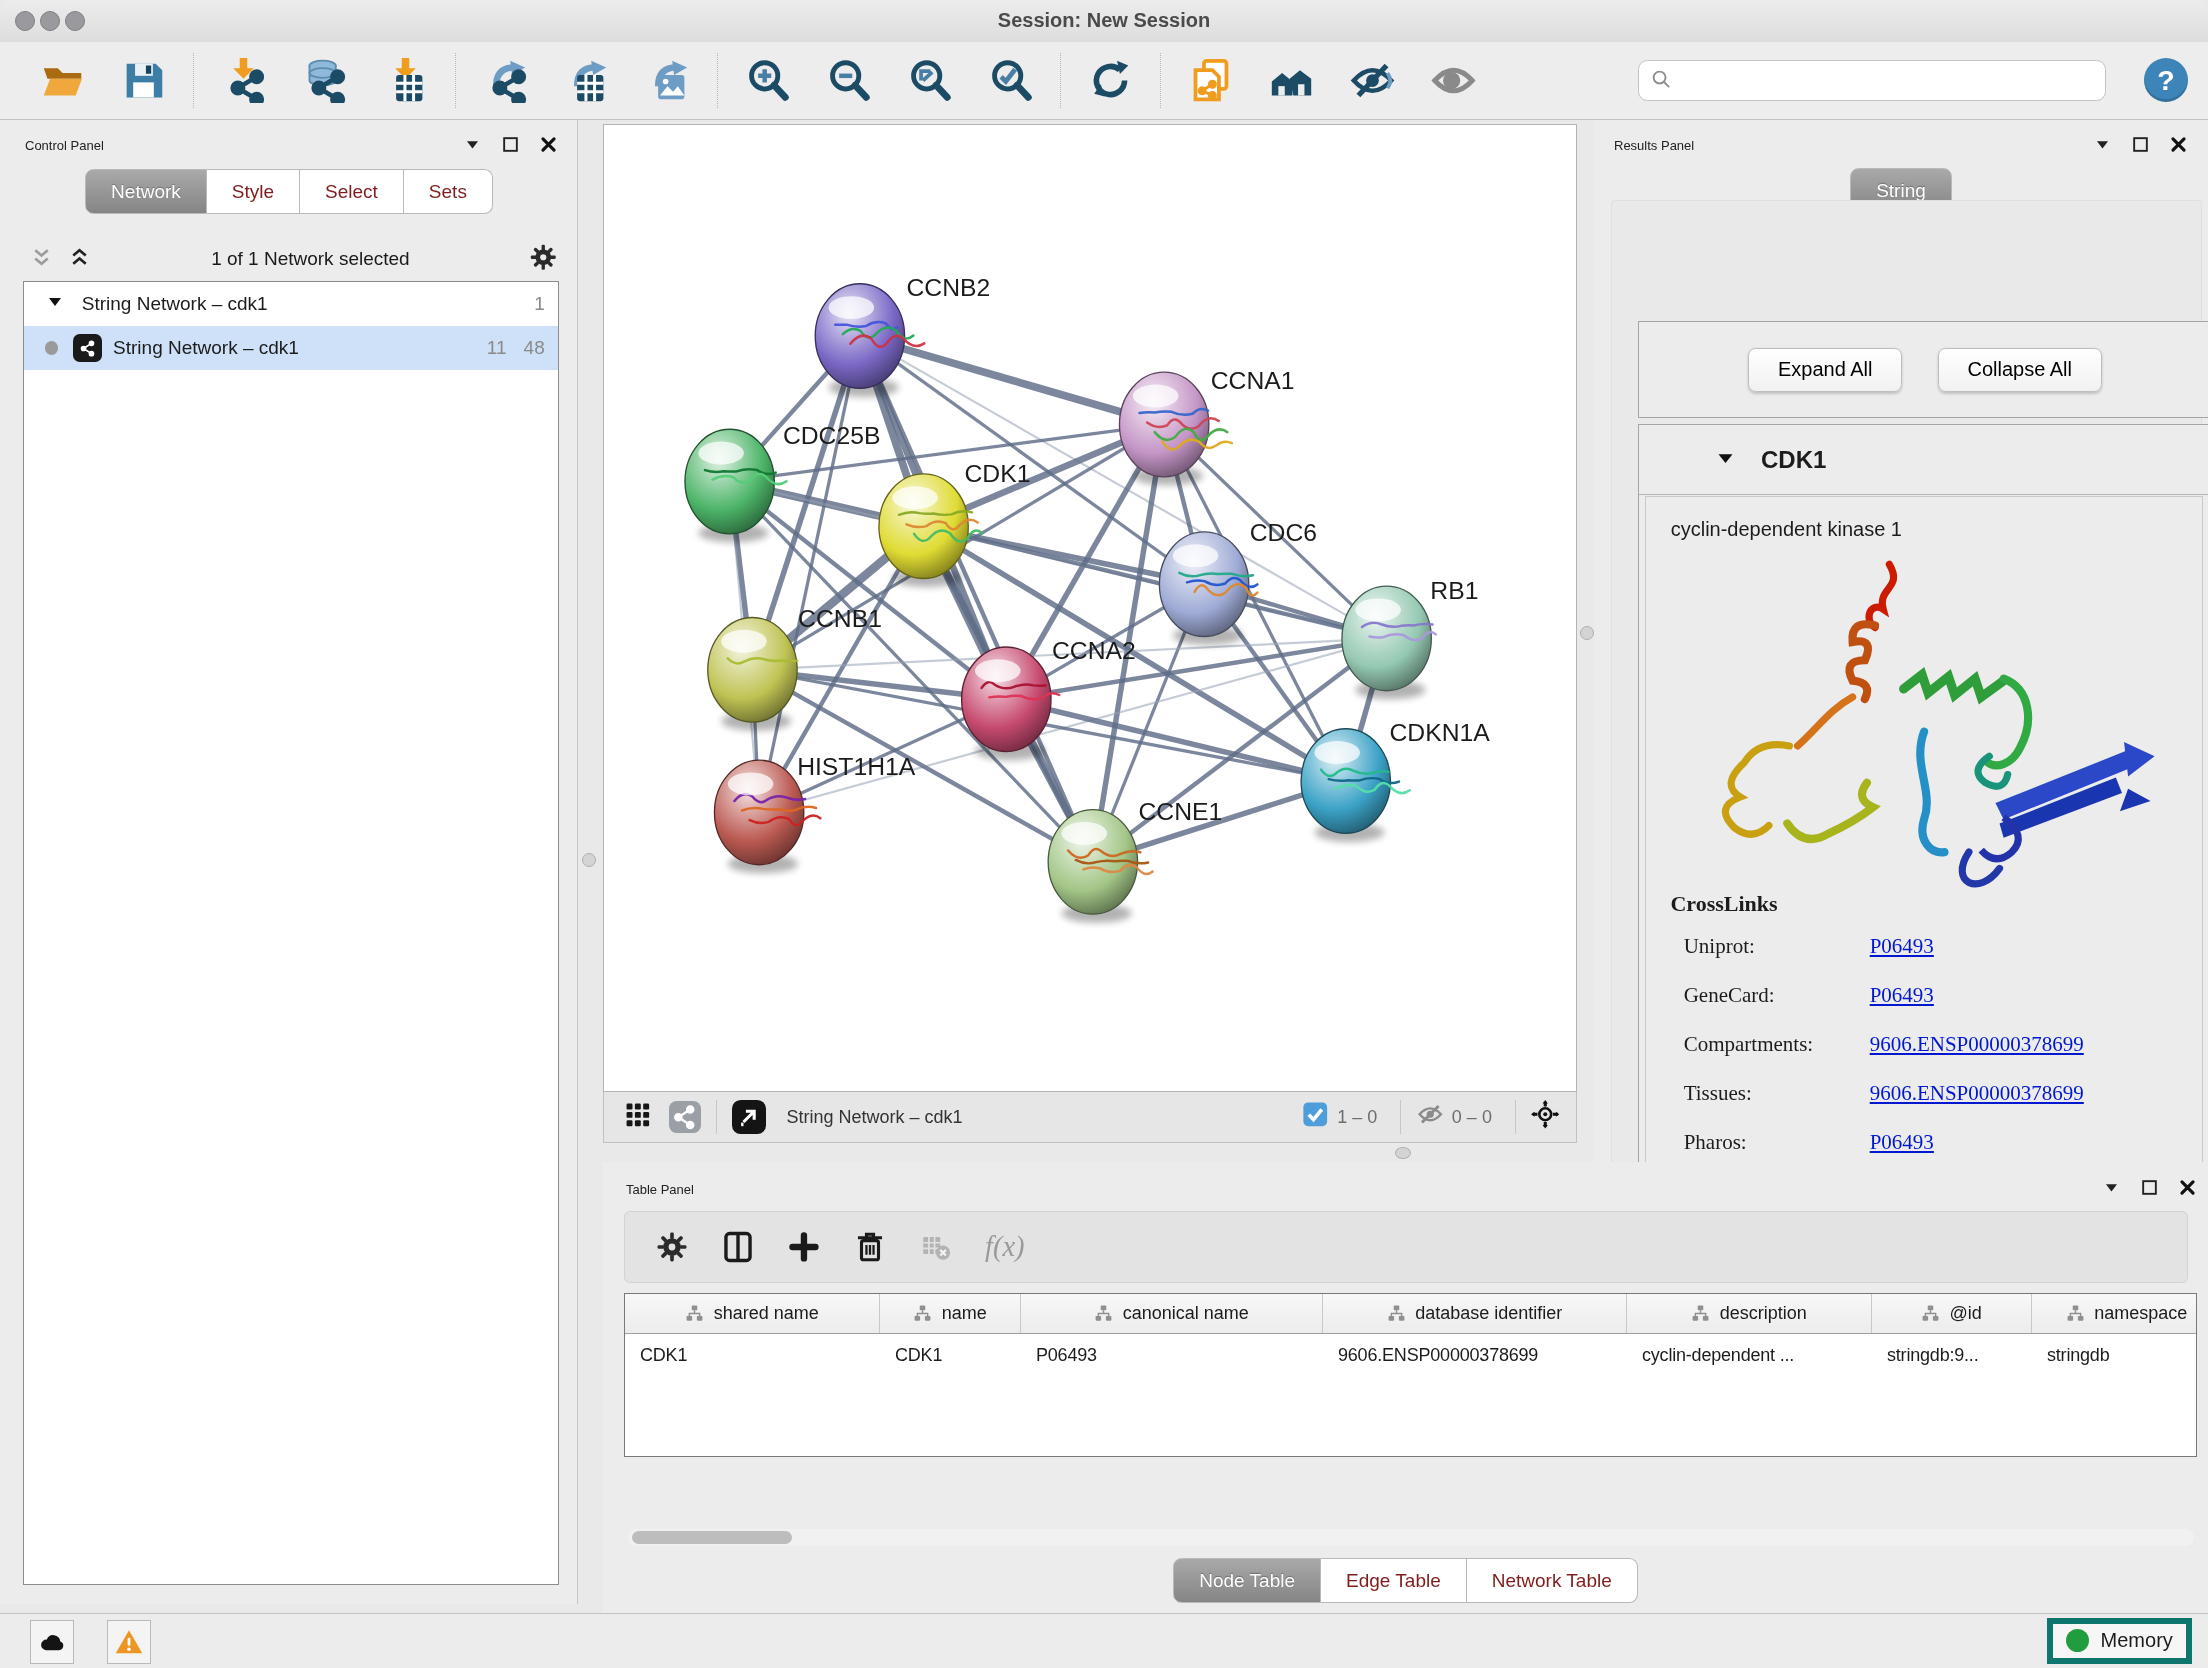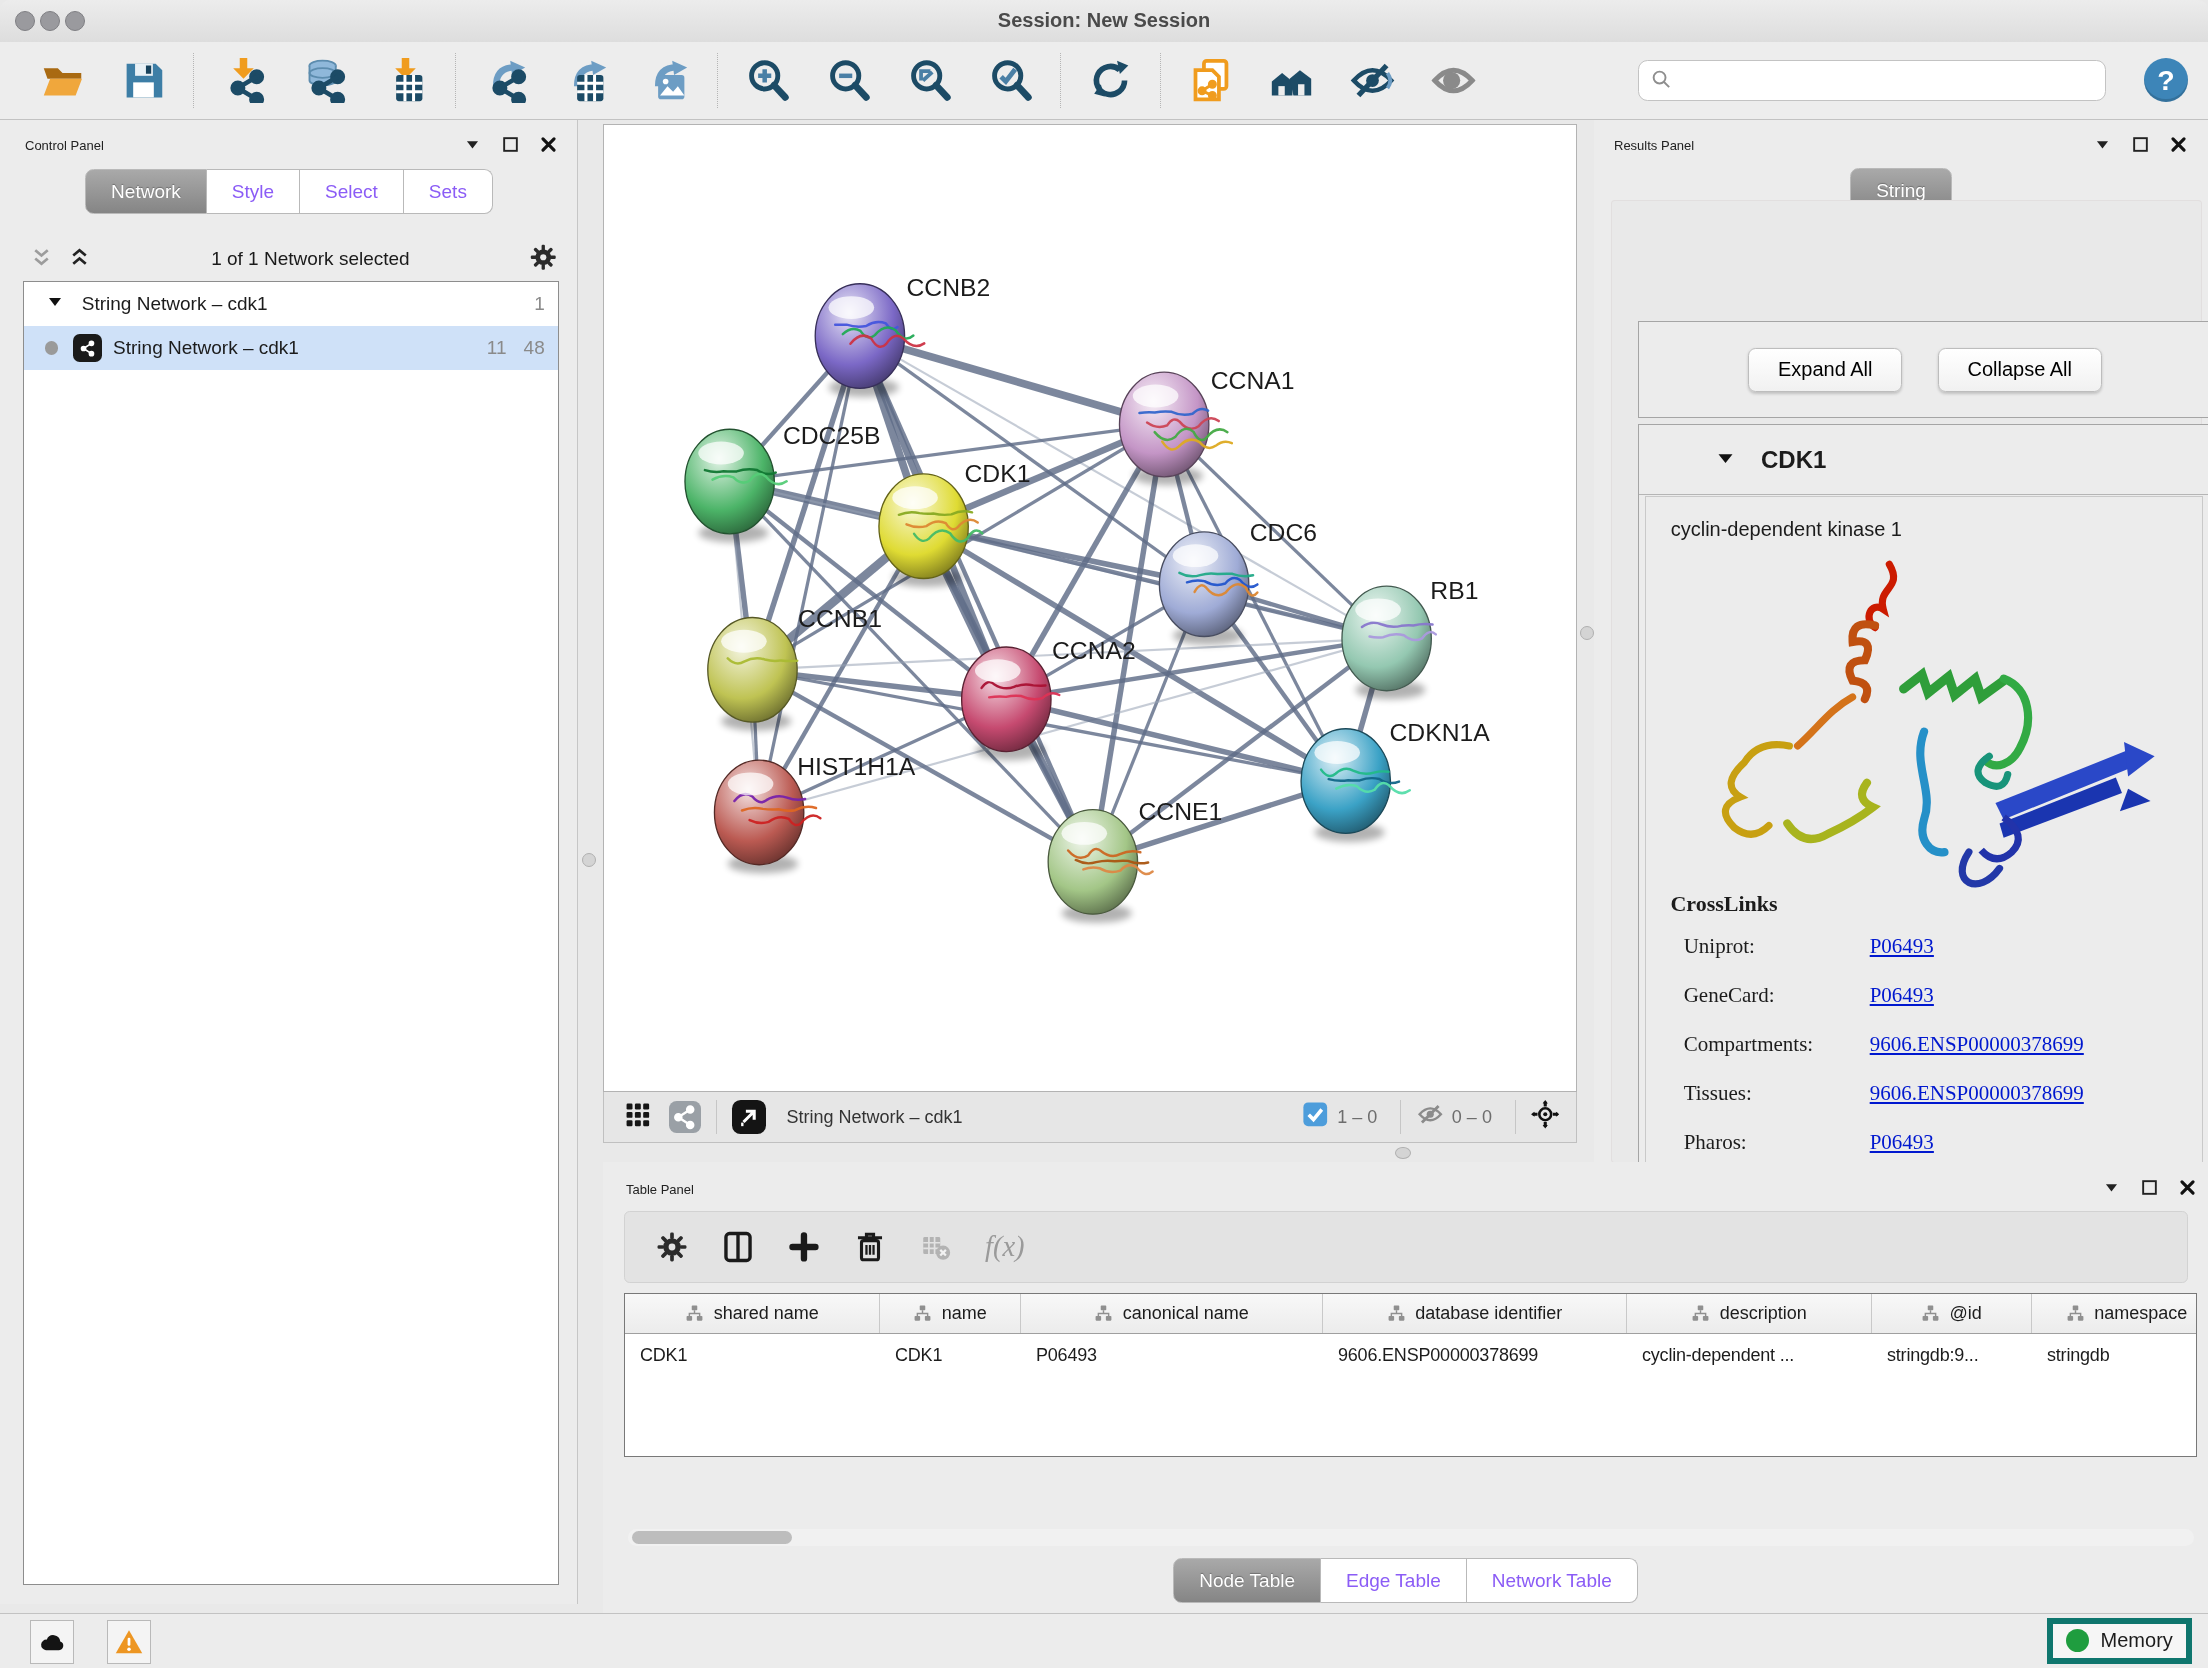--- a/index.html
+++ b/index.html
@@ -24,21 +24,21 @@
 
   
   .panel-title { font-size:13px; color:#222; }
   .panel-icons { display:flex; gap:19px; align-items:center; }
   .panel-icons svg { width:19px; height:19px; }
 
   
   #control-panel { left:0; top:120px; width:578px; height:1484px; background:#ececec; border-right:1px solid #c6c6c6; }
   #cp-header { left:25px; top:9.5px; width:533px; height:32px; display:flex; justify-content:space-between; align-items:center; }
   .tabs-row { display:flex;border-radius:9px; }
-  .tab { height:45px; padding:0 25px; background:#fff; border:1px solid #b9b9b9; border-left:none; font-size:19px; display:flex; align-items:center; cursor:pointer; color:#8b5cf6; }
+  .tab { height:45px; padding:0 25px; background:#fff; border:1px solid #b9b9b9; border-left:none; font-size:19px; display:flex; align-items:center; cursor:pointer; color:#7f1d1d; }
   .tab:first-child { border-left:1px solid #b9b9b9; border-radius:8.6px 0 0 8.6px; }
   .tab:last-child { border-radius:0 8.6px 8.6px 0; }
   .tab.active { background:linear-gradient(#a9a9a9,#858585); color:#fff; text-shadow:0 -1px 1px rgba(0,0,0,.3); }
   #cp-tabs { left:0; top:49px; width:578px; display:flex; justify-content:center; }
   #tree-header { left:28.5px; top:123px; width:529px; height:32px; display:flex; align-items:center; }
   #tree-header .spacer { flex:1; }
   #tree-caption { font-size:19px; color:#1a1a1a; }
   #tree-box { left:23px; top:161px; width:536px; height:1304px; background:#fff; border:1.9px solid #8d8d8d; }
   .tree-row { height:44px; display:flex; align-items:center; font-size:19px; padding:0 13.3px; }
   .tree-row.selected { background:#cfe1f8; }

